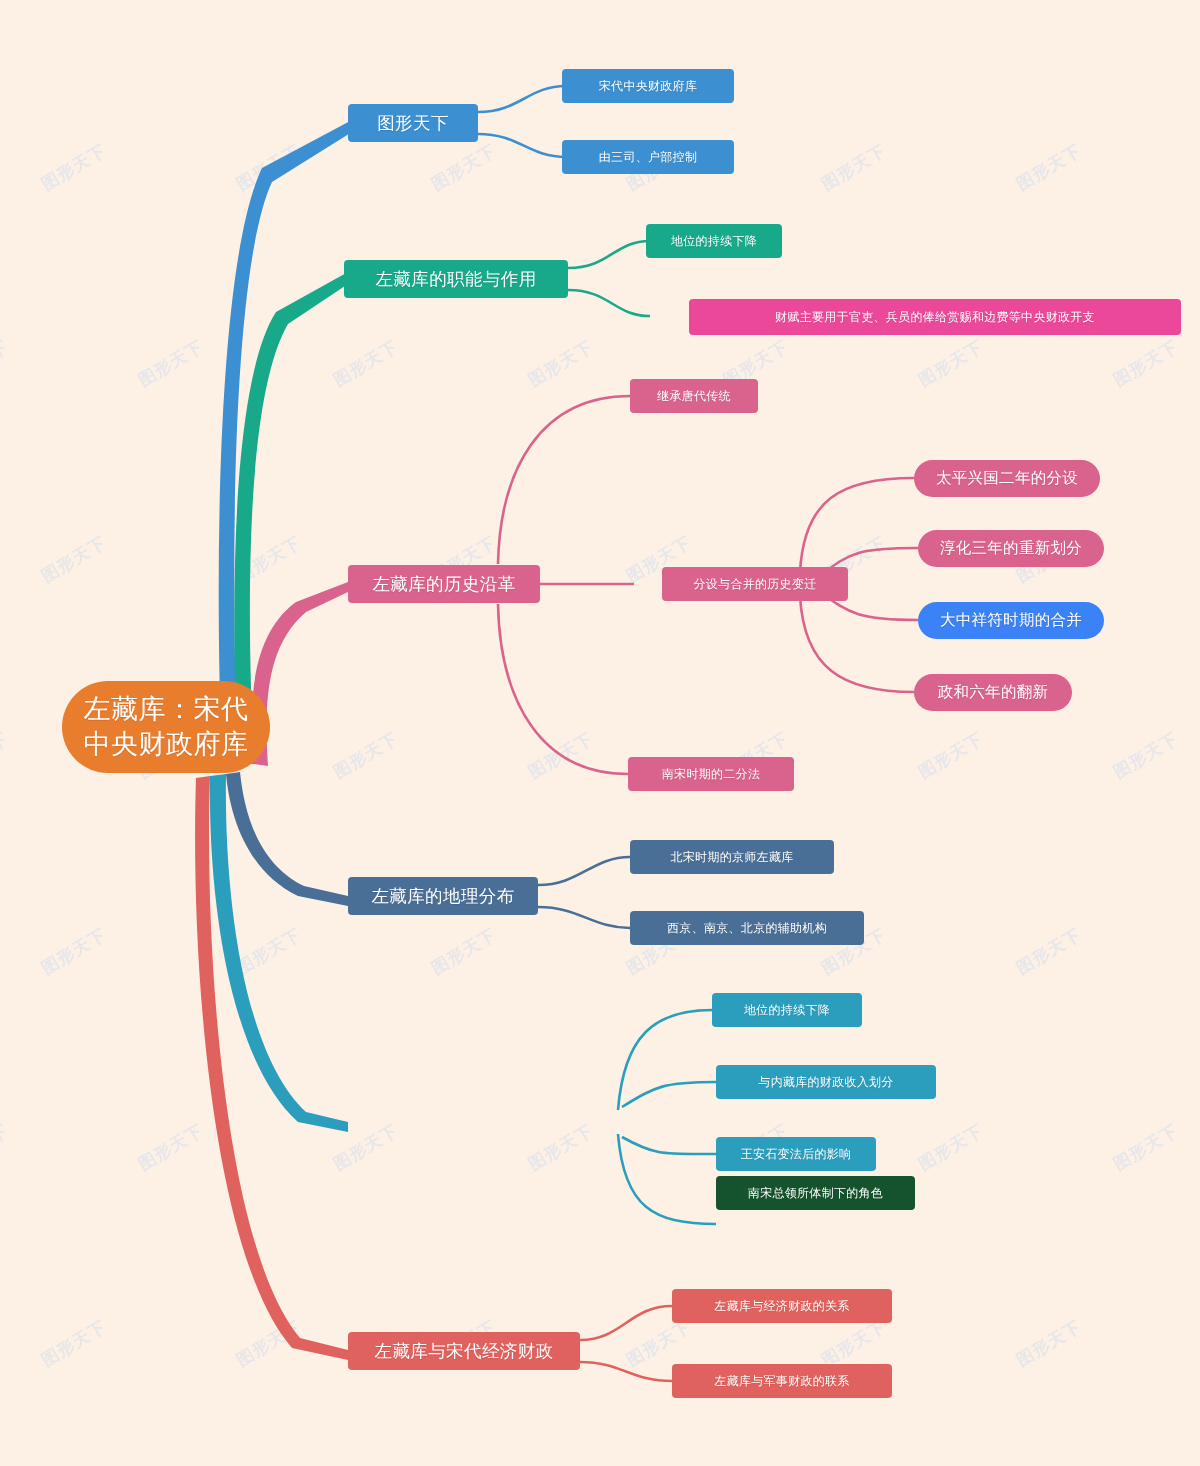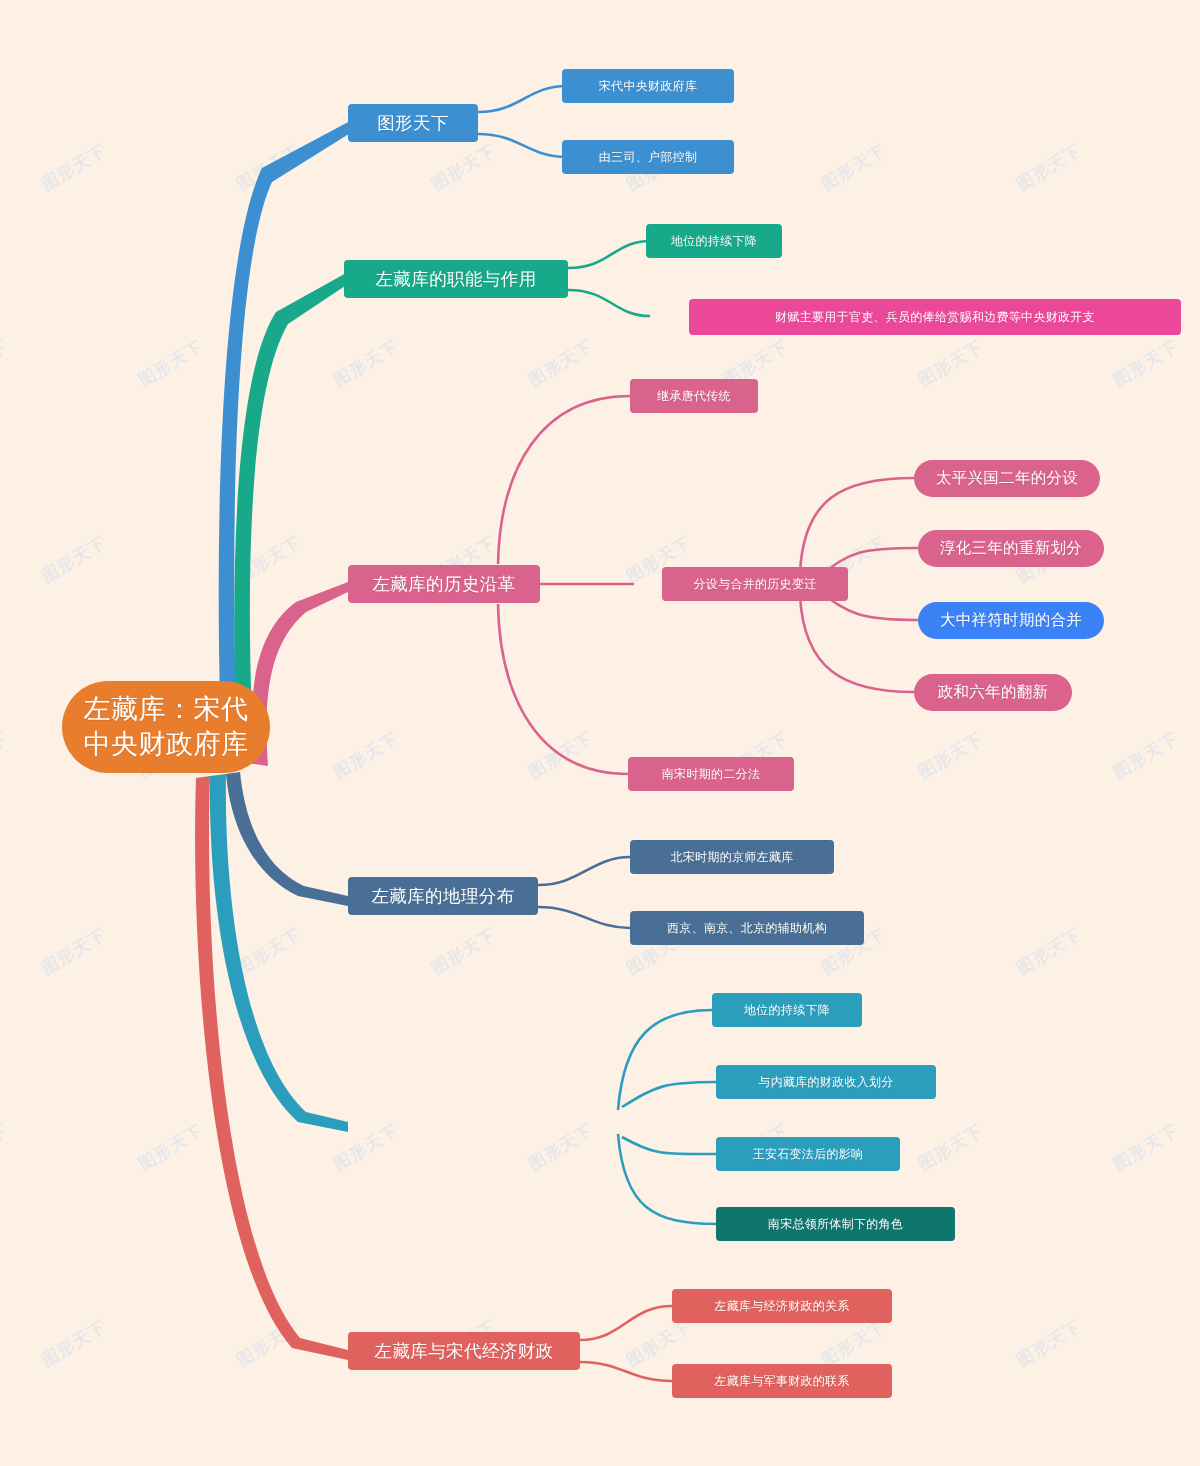--- a/index.html
+++ b/index.html
@@ -202,20 +202,20 @@
   <div class="node lvl3" style="left:918px; top:530px; width:186px; height:37px; background:#d9638c;">淳化三年的重新划分</div>
   <div class="node lvl3" style="left:918px; top:602px; width:186px; height:37px; background:#3b82f6;">大中祥符时期的合并</div>
   <div class="node lvl3" style="left:914px; top:674px; width:158px; height:37px; background:#d9638c;">政和六年的翻新</div>
 
   <div class="node lvl1" style="left:348px; top:877px; width:190px; height:38px; background:#4a6f96;">左藏库的地理分布</div>
   <div class="node lvl2" style="left:630px; top:840px; width:204px; height:34px; background:#4a6f96;">北宋时期的京师左藏库</div>
   <div class="node lvl2" style="left:630px; top:911px; width:234px; height:34px; background:#4a6f96;">西京、南京、北京的辅助机构</div>
 
   <div class="node lvl2" style="left:712px; top:993px; width:150px; height:34px; background:#2b9ebd;">地位的持续下降</div>
   <div class="node lvl2" style="left:716px; top:1065px; width:220px; height:34px; background:#2b9ebd;">与内藏库的财政收入划分</div>
-  <div class="node lvl2" style="left:716px; top:1137px; width:184px; height:34px; background:#2b9ebd;">王安石变法后的影响</div>
-  <div class="node lvl2" style="left:716px; top:1207px; width:239px; height:34px; background:#0f766e;">南宋总领所体制下的角色</div>
+  <div class="node lvl2" style="left:716px; top:1137px; width:160px; height:34px; background:#2b9ebd;">王安石变法后的影响</div>
+  <div class="node lvl2" style="left:716px; top:1176px; width:199px; height:34px; background:#14532d;">南宋总领所体制下的角色</div>
 
   <div class="node lvl1" style="left:348px; top:1332px; width:232px; height:38px; background:#e0625e;">左藏库与宋代经济财政</div>
   <div class="node lvl2" style="left:672px; top:1289px; width:220px; height:34px; background:#e0625e;">左藏库与经济财政的关系</div>
   <div class="node lvl2" style="left:672px; top:1364px; width:220px; height:34px; background:#e0625e;">左藏库与军事财政的联系</div>
 
 </div>
 
 </body></html>

